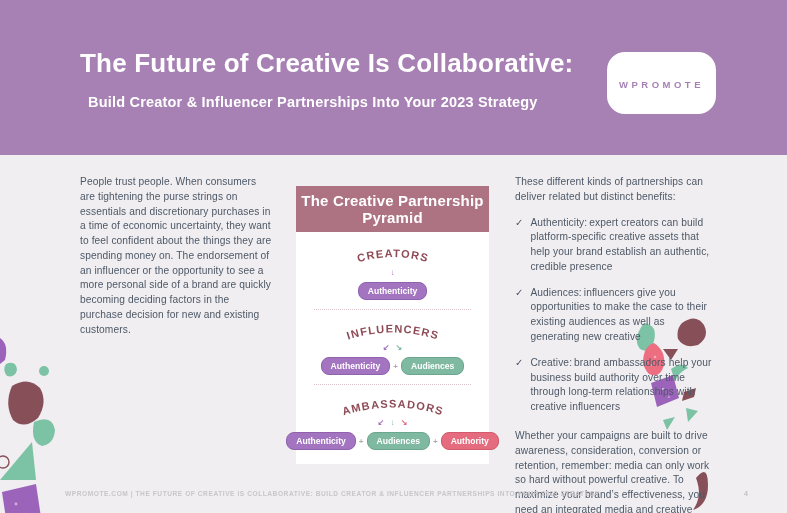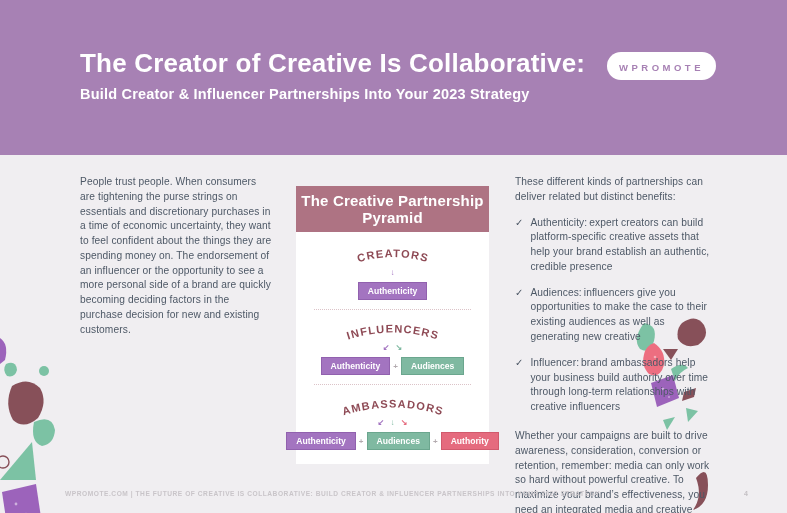--- a/index.html
+++ b/index.html
@@ -12,26 +12,26 @@
   
   .header{
     position:absolute;top:0;left:0;width:787px;height:155px;
     background:#a781b4;
   }
   .page-title{
     position:absolute;left:80px;top:48px;margin:0;
     color:#ffffff;font-size:26px;font-weight:800;letter-spacing:.2px;
   }
   .page-subtitle{
-    position:absolute;left:80px;top:86px;margin:0;
+    position:absolute;left:80px;top:86px;margin:8px;
     color:#ffffff;font-size:14.5px;font-weight:700;letter-spacing:.2px;text-align:center;
   }
   .logo-box{
     position:absolute;right:71px;top:52px;
-    background:#ffffff;padding:5px 12px;border-radius:18px;
+    background:#ffffff;padding:22px 12px;border-radius:18px;
   }
   .logo-text{
     color:#a781b4;font-size:9.5px;font-weight:700;letter-spacing:3.5px;
   }
   
   .content{position:absolute;top:155px;left:0;width:708px;height:358px;}
   .col{position:absolute;top:20px;color:#4d5866;}
   .col-left{left:80px;width:193px;}
   .col-mid{left:296px;width:193px;}
   .col-right{left:515px;width:198px;}
@@ -58,21 +58,21 @@
   }
   .arrow-row{height:10px;line-height:9px;font-size:8px;margin-top:-3px;}
   .arrow-row span{margin:0 2px;font-weight:700;}
   .arr-purple{color:#a374c0;}
   .arr-green{color:#7fb9a1;}
   .arr-pink{color:#e56b7e;}
   .pill-row{
     display:flex;justify-content:center;align-items:center;gap:3px;margin-top:4px;
   }
   .pill{
-    border-radius:0;padding:3px 9px;font-size:8.6px;font-weight:700;
+    border-radius:8px;padding:3px 9px;font-size:8.6px;font-weight:700;
     color:#ffffff;white-space:nowrap;border:1px solid transparent;
   }
   .pill-purple{background:#a374c0;border-color:#9161ae;}
   .pill-green{background:#7fb9a1;border-color:#6ba68e;}
   .pill-pink{background:#e56b7e;border-color:#d15a6d;}
   .plus{font-size:8px;font-weight:700;color:#b3abaf;}
   .pyr-divider{border:0;border-top:1px dotted #dcc3c8;margin:9px 8px;}
   
   .benefit{display:flex;gap:7px;margin-top:11px;}
   .check{color:#4d5866;font-size:10px;line-height:1.4;}
@@ -91,21 +91,21 @@
   }
   
   .decor{position:absolute;pointer-events:none;}
   .decor-left{left:0;top:175px;}
   .decor-right{right:0;top:158px;}
 </style>
 </head>
 <body>
 
 <div class="header">
-  <h1 class="page-title">The Creator of Creative Is Collaborative:</h1>
+  <h1 class="page-title">The Future of Creative Is Collaborative:</h1>
   <div class="page-subtitle">Build Creator &amp; Influencer Partnerships Into Your 2023 Strategy</div>
   <div class="logo-box">
     <span class="logo-text">WPROMOTE</span>
   </div>
 </div>
 
 <div class="content">
 
   <svg class="decor decor-left" width="58" height="252" viewBox="0 0 58 252">
     <path d="M0,8 Q9,14 5,30 L0,34 Z" fill="#9c63bb"></path>
@@ -220,21 +220,21 @@
     <div class="benefit">
       <span class="check">✓</span>
       <div class="benefit-body">
         <span class="term">Audiences:</span><span>influencers give you opportunities to make the case to their existing audiences as well as generating new creative</span>
       </div>
     </div>
 
     <div class="benefit">
       <span class="check">✓</span>
       <div class="benefit-body">
-        <span class="term">Influencer:</span><span>brand ambassadors help your business build authority over time through long-term relationships with creative influencers</span>
+        <span class="term">Creative:</span><span>brand ambassadors help your business build authority over time through long-term relationships with creative influencers</span>
       </div>
     </div>
 
     <p class="body-text closing">Whether your campaigns are built to drive awareness, consideration, conversion or retention, remember: media can only work so hard without powerful creative. To maximize your brand’s effectiveness, you need an integrated media and creative strategy that incorporates more people-based collaboration than ever.</p>
   </div>
 
 </div>
 
 <div class="footer-bar">
   <span class="footer-text">WPROMOTE.COM  |  THE FUTURE OF CREATIVE IS COLLABORATIVE: BUILD CREATOR &amp; INFLUENCER PARTNERSHIPS INTO YOUR 2023 STRATEGY</span>

